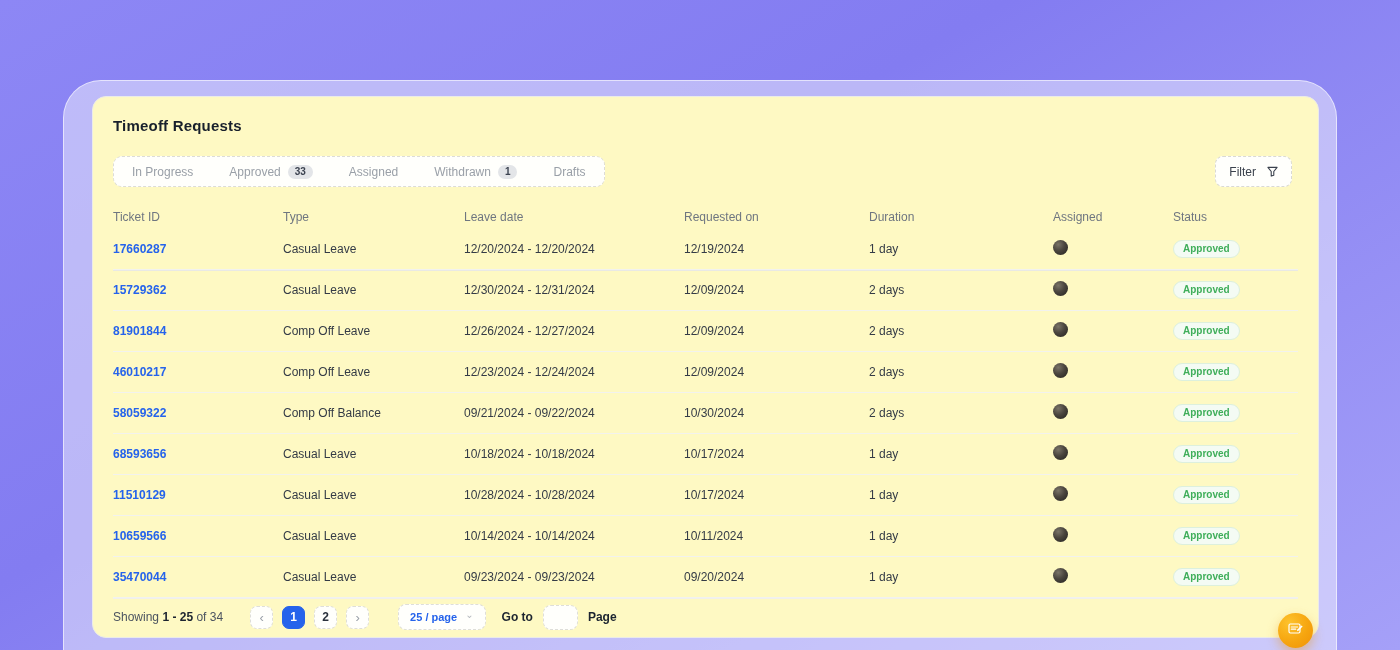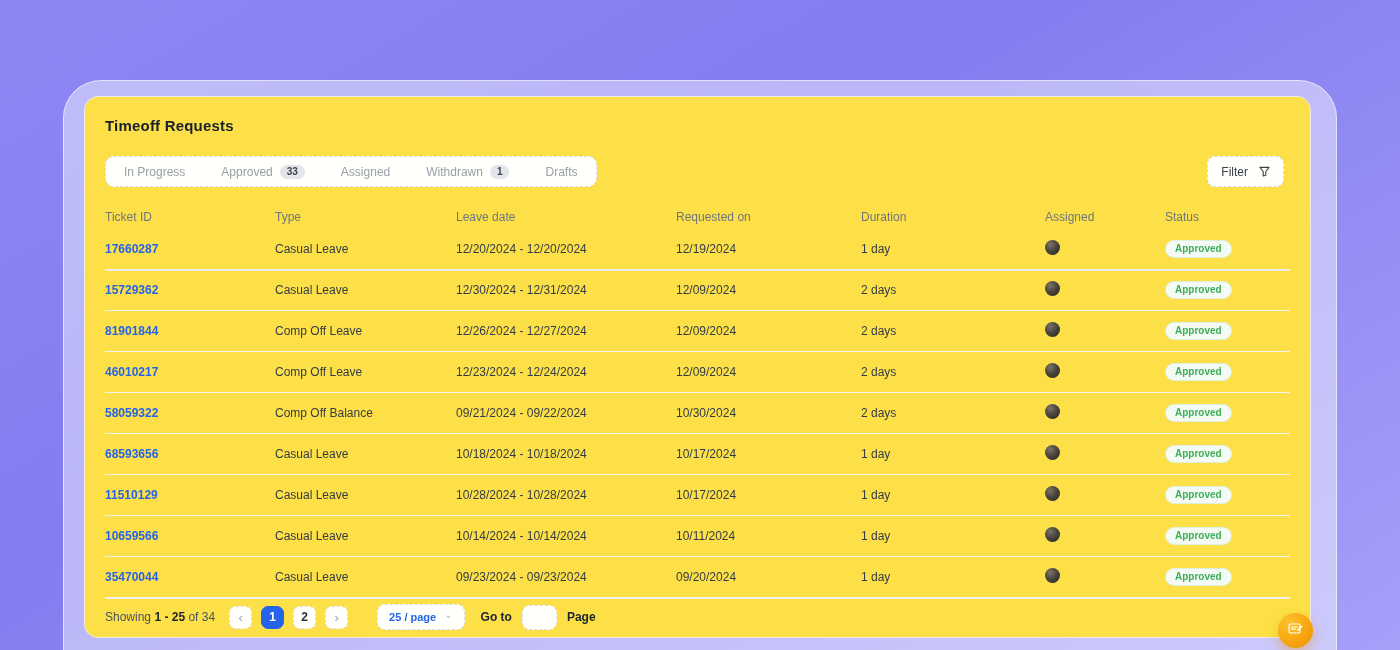--- a/index.html
+++ b/index.html
@@ -9,22 +9,22 @@
     background: linear-gradient(150deg, #8d87f5 0%, #837cf1 40%, #a5a0f8 100%);
     position:relative;
   }
   .outer-card {
     position:absolute; left:63px; top:80px; width:1274px; height:640px;
     background: rgba(252,252,255,0.46);
     border:1px solid rgba(255,255,255,0.6);
     border-radius:38px;
   }
   .panel {
-    position:absolute; left:84px; top:96px; width:1227px; height:542px;
-    background:#fde047;
+    position:absolute; left:92px; top:96px; width:1227px; height:542px;
+    background:#fef9c3;
     border:1px solid #ebebe8;
     border-radius:14px;
     padding:20px 20px 0 20px;
     display:flex; flex-direction:column;
   }
   .page-title { font-size:15px; font-weight:700; color:#18202c; letter-spacing:.2px; }
 
   .toolbar-row { margin-top:22px; display:flex; align-items:center; justify-content:space-between; }
   .tabs-wrap {
     display:inline-flex; align-items:stretch;
@@ -69,21 +69,21 @@
   .status-badge {
     display:inline-block; font-size:10px; font-weight:700; color:#3fae5a;
     background:#f4fbf4; border:1px solid #ddf0dd; border-radius:10px;
     padding:3px 9px; line-height:1;
   }
 
   .footer {
     height:37px; display:flex; align-items:center; font-size:12px; color:#4b5360;
     border-top:1px solid #f0f0ec;
   }
-  .showing { margin-right:14px; }
+  .showing { margin-right:27px; }
   .showing b { color:#1c2430; }
   .pg-btn {
     width:23px; height:23px; border:1px dashed #dedeD9; background:#fffffc;
     border-radius:7px; margin-right:9px; cursor:pointer;
     display:flex; align-items:center; justify-content:center;
     font-size:13px; color:#9aa0a8; font-family:"Liberation Sans", sans-serif;
   }
   .pg-btn.num { color:#2b323d; font-weight:700; font-size:12px; }
   .pg-btn.active { background:#2563eb; border:1px solid #2563eb; color:#fff; }
   .per-page {

